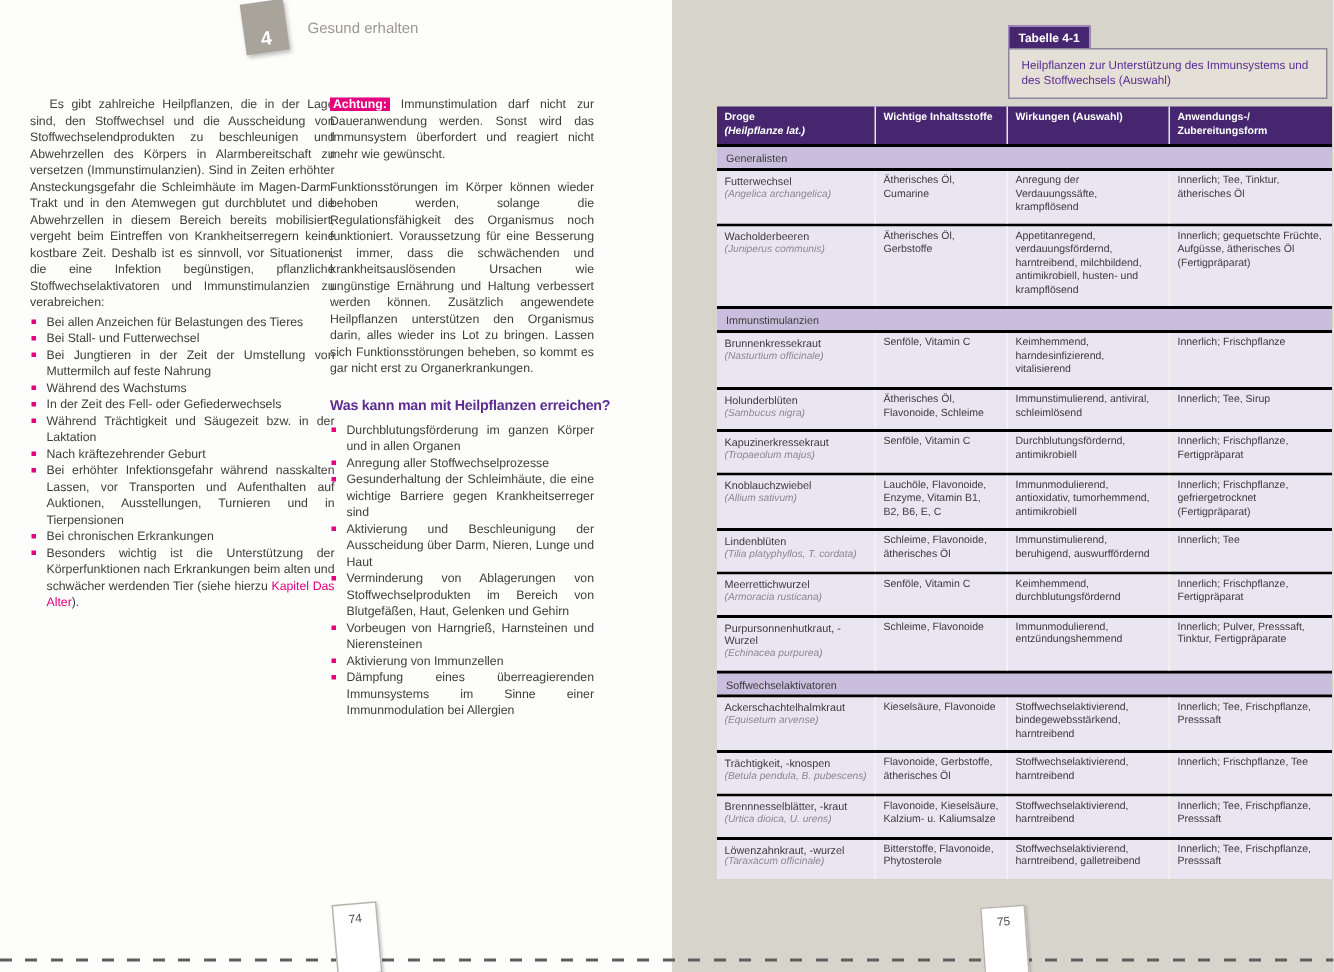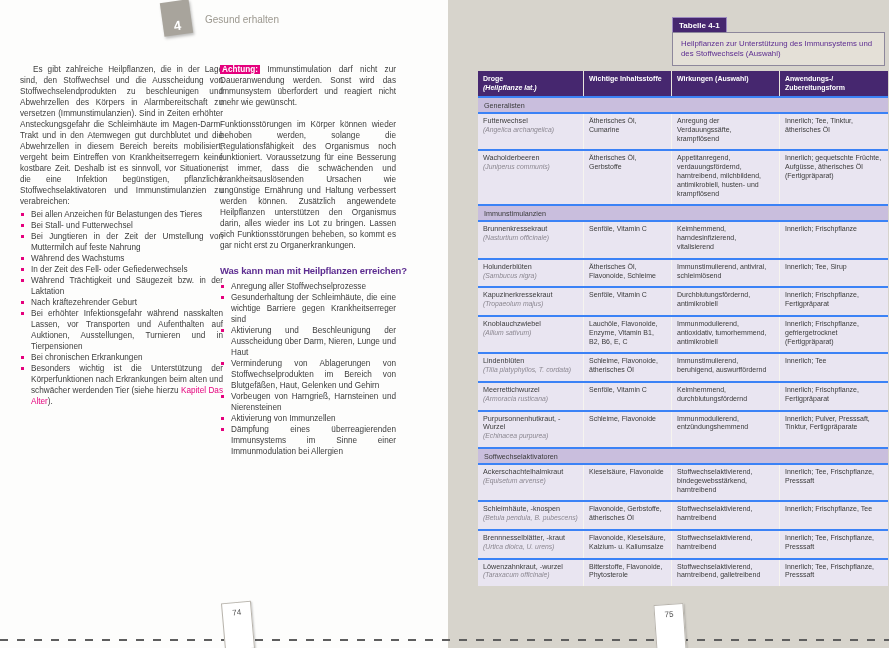--- a/index.html
+++ b/index.html
@@ -33,21 +33,21 @@
 
   
   #right-page{position:absolute;left:448px;top:0;width:533px;height:648px;background:#d7d4cc;}
   .tlabel{position:absolute;left:224px;top:17px;background:#46276f;color:#fff;font-size:8px;
           font-weight:bold;padding:3px 6px 2px;border:1px solid #9c8ac0;border-bottom:none;z-index:2;}
   .tcaption{position:absolute;left:224px;top:32px;width:213px;box-sizing:border-box;
             background:#e4e0d7;border:1px solid #8d879b;color:#5c2c90;font-size:7.8px;
             line-height:10px;padding:6px 8px;}
 
   .ptable{position:absolute;left:30px;top:71px;width:410px;}
-  .ptable > div + div{border-top:2px solid #3b82f6;}
+  .ptable > div + div{border-top:2px solid #000000;}
   .thead{display:flex;}
   .th{background:#46276f;color:#fff;font-size:7px;font-weight:bold;line-height:8.5px;
       padding:4px 5px;box-sizing:border-box;border-right:1px solid #e8e5dd;}
   .th .sub{font-style:italic;}
   .c1{width:106px;} .c2{width:88px;} .c3{width:108px;} .c4{width:108px;border-right:none;}
   .section-row{background:#c9bedd;font-size:7.2px;padding:3px 6px 2px;color:#3b3b3b;}
   .trow{display:flex;}
   .td{background:#e9e5f1;font-size:7px;line-height:8.8px;padding:3px 5px 6px;
       box-sizing:border-box;border-right:1px solid #f6f4ef;color:#3b3b3b;}
   .td.c4{border-right:none;}
@@ -88,20 +88,21 @@
           <li>Bei chronischen Erkrankungen</li>
           <li><span>Besonders wichtig ist die Unterstützung der Körperfunktionen nach Erkrankungen beim alten und schwächer werdenden Tier (siehe hierzu </span><a class="xref">Kapitel Das Alter</a><span>).</span></li>
       </ul>
     </div>
 
     <div id="col2" class="col">
       <p><span class="achtung">Achtung:</span> <span>Immunstimulation darf nicht zur Daueranwendung werden. Sonst wird das Immunsystem überfordert und reagiert nicht mehr wie gewünscht.</span></p>
       <p class="para2">Funktionsstörungen im Körper können wieder behoben werden, solange die Regulationsfähigkeit des Organismus noch funktioniert. Voraussetzung für eine Besserung ist immer, dass die schwächenden und krankheitsauslösenden Ursachen wie ungünstige Ernährung und Haltung verbessert werden können. Zusätzlich angewendete Heilpflanzen unterstützen den Organismus darin, alles wieder ins Lot zu bringen. Lassen sich Funktionsstörungen beheben, so kommt es gar nicht erst zu Organerkrankungen.</p>
       <h2 class="h2">Was kann man mit Heilpflanzen erreichen?</h2>
       <ul class="blist">
+          <li>Durchblutungsförderung im ganzen Körper und in allen Organen</li>
           <li>Anregung aller Stoffwechselprozesse</li>
           <li>Gesunderhaltung der Schleimhäute, die eine wichtige Barriere gegen Krankheitserreger sind</li>
           <li>Aktivierung und Beschleunigung der Ausscheidung über Darm, Nieren, Lunge und Haut</li>
           <li>Verminderung von Ablagerungen von Stoffwechselprodukten im Bereich von Blutgefäßen, Haut, Gelenken und Gehirn</li>
           <li>Vorbeugen von Harngrieß, Harnsteinen und Nierensteinen</li>
           <li>Aktivierung von Immunzellen</li>
           <li>Dämpfung eines überreagierenden Immunsystems im Sinne einer Immunmodulation bei Allergien</li>
         </ul>
     </div>
   </div>
@@ -212,21 +213,21 @@
           <div class="td c1">
             <div class="pname">Ackerschachtelhalmkraut</div>
             <div class="latin">(Equisetum arvense)</div>
           </div>
           <div class="td c2">Kieselsäure, Flavonoide</div>
           <div class="td c3">Stoffwechselaktivierend, bindegewebsstärkend, harntreibend</div>
           <div class="td c4">Innerlich; Tee, Frischpflanze, Presssaft</div>
         </div>
         <div class="trow">
           <div class="td c1">
-            <div class="pname">Schleimhäute, -knospen</div>
+            <div class="pname">Trächtigkeit, -knospen</div>
             <div class="latin">(Betula pendula, B. pubescens)</div>
           </div>
           <div class="td c2">Flavonoide, Gerbstoffe, ätherisches Öl</div>
           <div class="td c3">Stoffwechselaktivierend, harntreibend</div>
           <div class="td c4">Innerlich; Frischpflanze, Tee</div>
         </div>
         <div class="trow">
           <div class="td c1">
             <div class="pname">Brennnesselblätter, -kraut</div>
             <div class="latin">(Urtica dioica, U. urens)</div>

